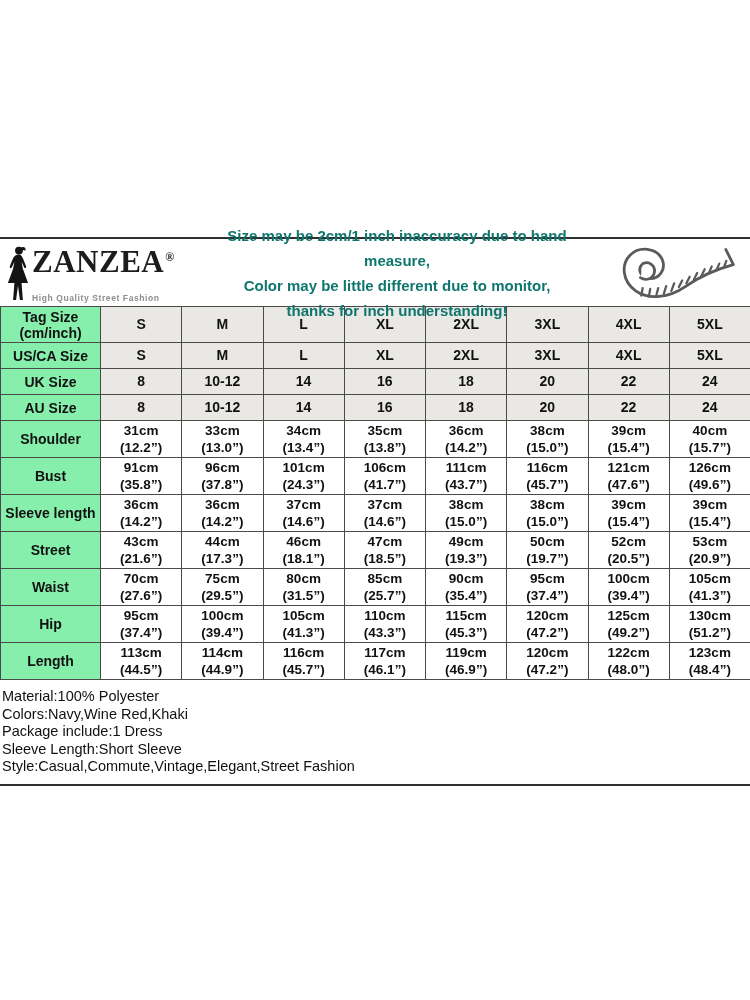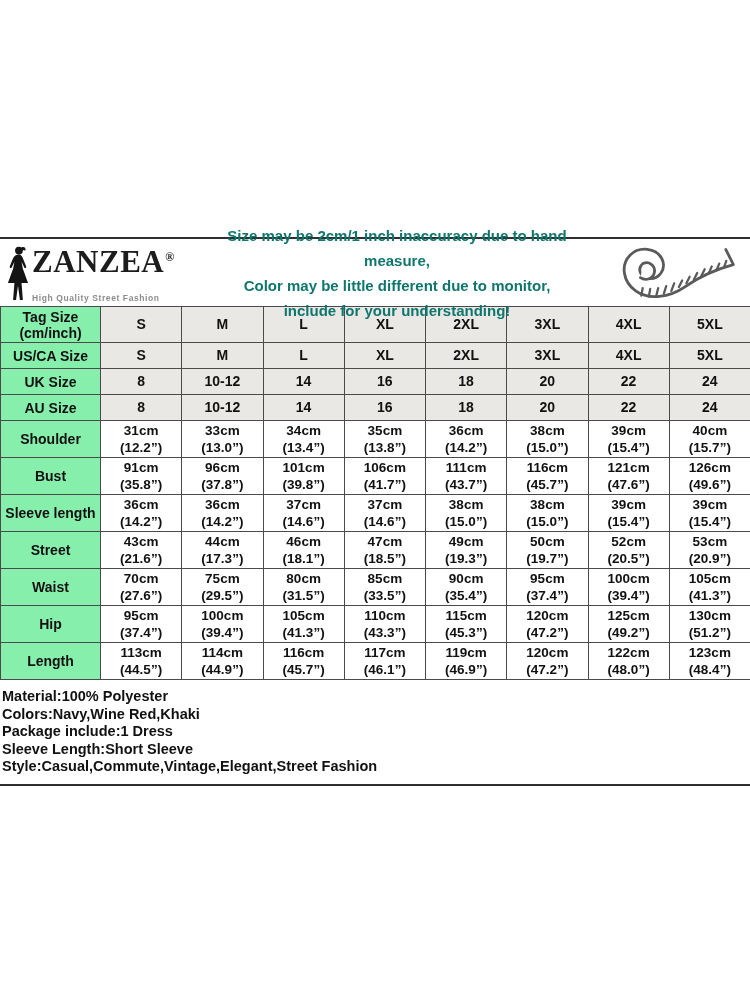--- a/index.html
+++ b/index.html
@@ -86,21 +86,21 @@
     line-height: 17px;
   }
   .size-table tr.conv td { background: #e9e8e5; font-size: 14px; }
   tr.r0 { height: 36px; }
   tr.r1, tr.r2, tr.r3 { height: 26px; padding-left: 14px; }
   tr.meas { height: 36px; }
 
   
   .product-info {
     padding: 8px 4px 8px 2px;
-    font-weight: 700;
+    font-weight: 400;
     font-size: 14.5px;
     line-height: 17.5px;
     color: #111;
   }
 </style>
 </head>
 <body>
 
 <div class="page">
 
@@ -118,21 +118,21 @@
       </svg>
       <div class="logo-text">
         <div class="brand-line"><span>ZANZEA</span><span class="reg">®</span></div>
         <div class="tagline">High Quality Street Fashion</div>
       </div>
     </div>
 
     <div class="disclaimer">
       <div>Size may be 2cm/1 inch inaccuracy due to hand measure,</div>
       <div>Color may be little different due to monitor,</div>
-      <div>include for your understanding!</div>
+      <div>thanks for inch understanding!</div>
     </div>
 
     <div class="tape-wrap">
       <svg width="132" height="62" viewBox="0 0 132 66" xmlns="http://www.w3.org/2000/svg">
         <g fill="#ffffff" stroke="#5a5a5a" stroke-width="3" stroke-linecap="round" stroke-linejoin="round">
           <path d="M118 8 L126 24 C104 30 88 38 74 48 C58 59 36 62 22 52 C8 42 6 24 16 14 C26 4 44 6 50 18 C55 29 47 40 36 39 C27 38 23 28 30 23"></path>
           <path d="M30 23 C36 20 43 25 42 32 C41 39 33 42 27 38"></path>
         </g>
         <g stroke="#5a5a5a" stroke-width="2.4" stroke-linecap="round">
           <line x1="28" y1="57" x2="29.5" y2="49"></line>
@@ -229,21 +229,21 @@
         <td>40cm
 (15.7”)</td>
       </tr>
       <tr class="meas">
         <th>Bust</th>
         <td>91cm
 (35.8”)</td>
         <td>96cm
 (37.8”)</td>
         <td>101cm
-(39.8”)</td>
+(24.3”)</td>
         <td>106cm
 (41.7”)</td>
         <td>111cm
 (43.7”)</td>
         <td>116cm
 (45.7”)</td>
         <td>121cm
 (47.6”)</td>
         <td>126cm
 (49.6”)</td>
@@ -288,21 +288,21 @@
       </tr>
       <tr class="meas">
         <th>Waist</th>
         <td>70cm
 (27.6”)</td>
         <td>75cm
 (29.5”)</td>
         <td>80cm
 (31.5”)</td>
         <td>85cm
-(33.5”)</td>
+(25.7”)</td>
         <td>90cm
 (35.4”)</td>
         <td>95cm
 (37.4”)</td>
         <td>100cm
 (39.4”)</td>
         <td>105cm
 (41.3”)</td>
       </tr>
       <tr class="meas">

